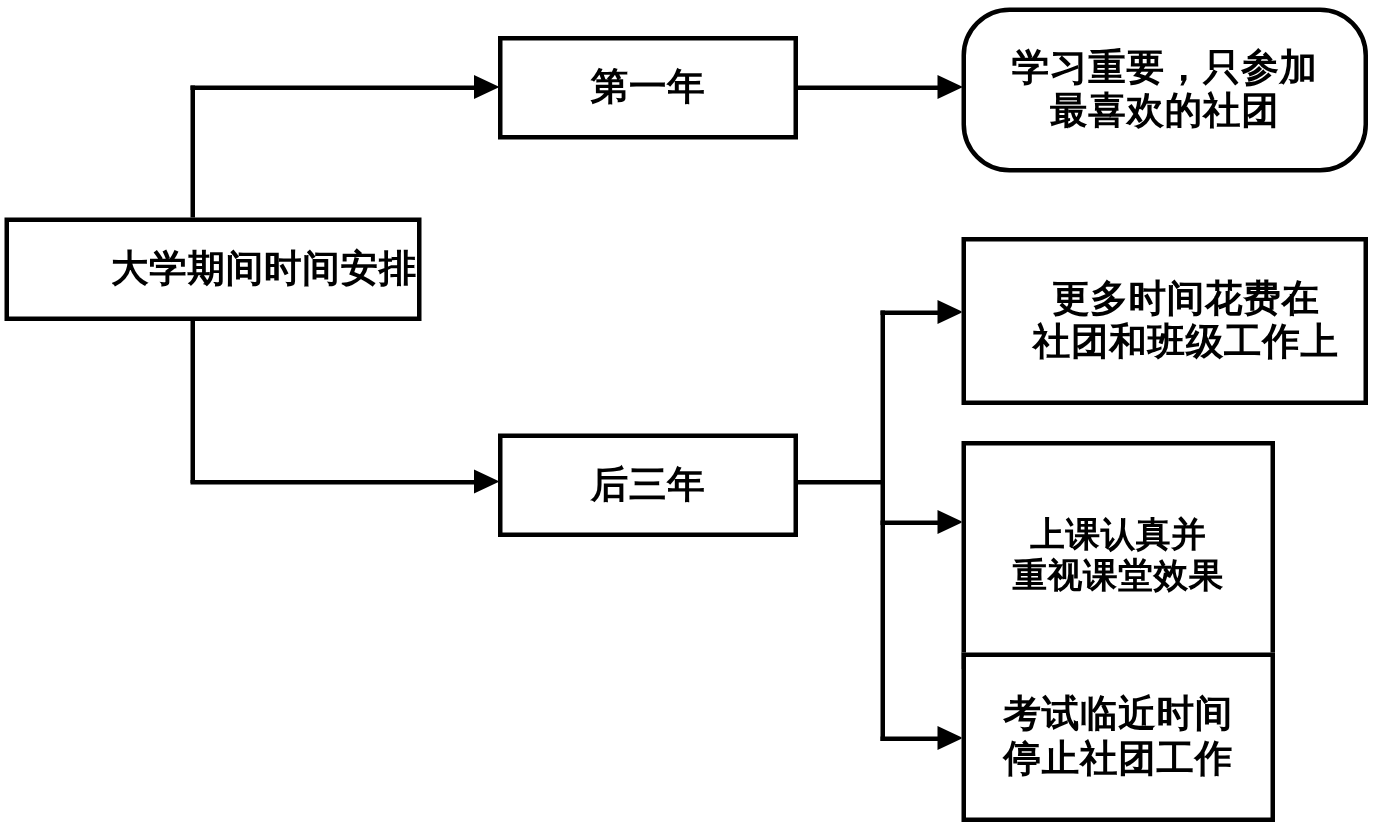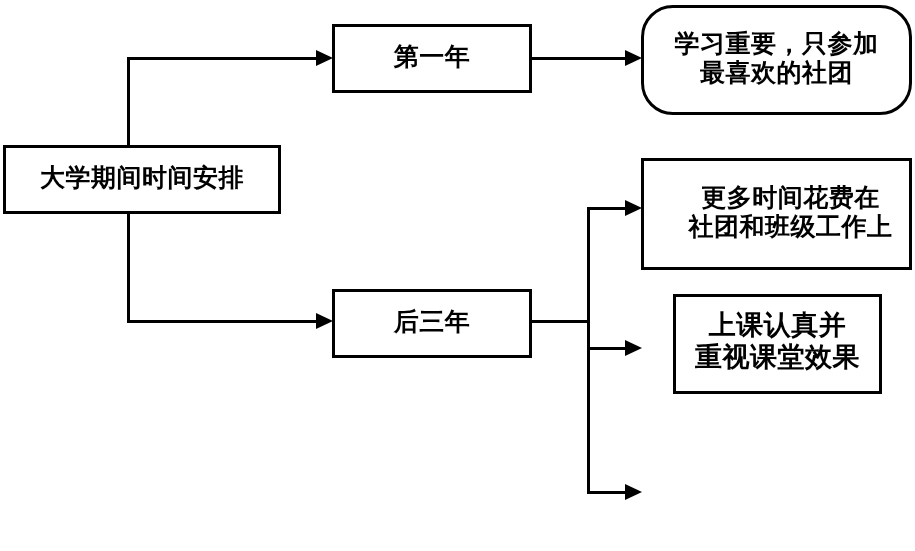--- a/index.html
+++ b/index.html
@@ -25,30 +25,30 @@
     justify-content: center;
     text-align: center;
     color: #000000;
     line-height: 1.18;
     font-weight: 700;
     letter-spacing: 0.5px;
   }
   .node .txt {
     display: block;
     white-space: pre-line;
-    font-family: Liberation Mono, monospace;
   }
 
   
   #node-root {
     left: 3px;
     top: 145px;
     width: 278px;
     height: 69px;
     font-size: 25px;
+    justify-content: flex-end;
   }
   
   #node-year1 {
     left: 332px;
     top: 24px;
     width: 200px;
     height: 69px;
     font-size: 25px;
   }
   #node-years234 {
@@ -69,25 +69,25 @@
   }
   #node-leaf-2 {
     left: 641px;
     top: 158px;
     width: 271px;
     height: 112px;
     font-size: 25px;
     padding-left: 28px;
   }
   #node-leaf-3 {
-    left: 673px;
+    left: 641px;
     top: 294px;
     width: 209px;
-    height: 100px;
-    font-size: 27px;
+    height: 152px;
+    font-size: 23px;
   }
   #node-leaf-4 {
     left: 641px;
     top: 435px;
     width: 209px;
     height: 113px;
     font-size: 25px;
   }
 
   
@@ -174,14 +174,18 @@
   <div class="node" id="node-leaf-2">
     <span class="txt">更多时间花费在
 社团和班级工作上</span>
   </div>
 
   <div class="node" id="node-leaf-3">
     <span class="txt">上课认真并
 重视课堂效果</span>
   </div>
 
+  <div class="node" id="node-leaf-4">
+    <span class="txt">考试临近时间
+停止社团工作</span>
+  </div>
 
 </div>
 
 </body></html>

